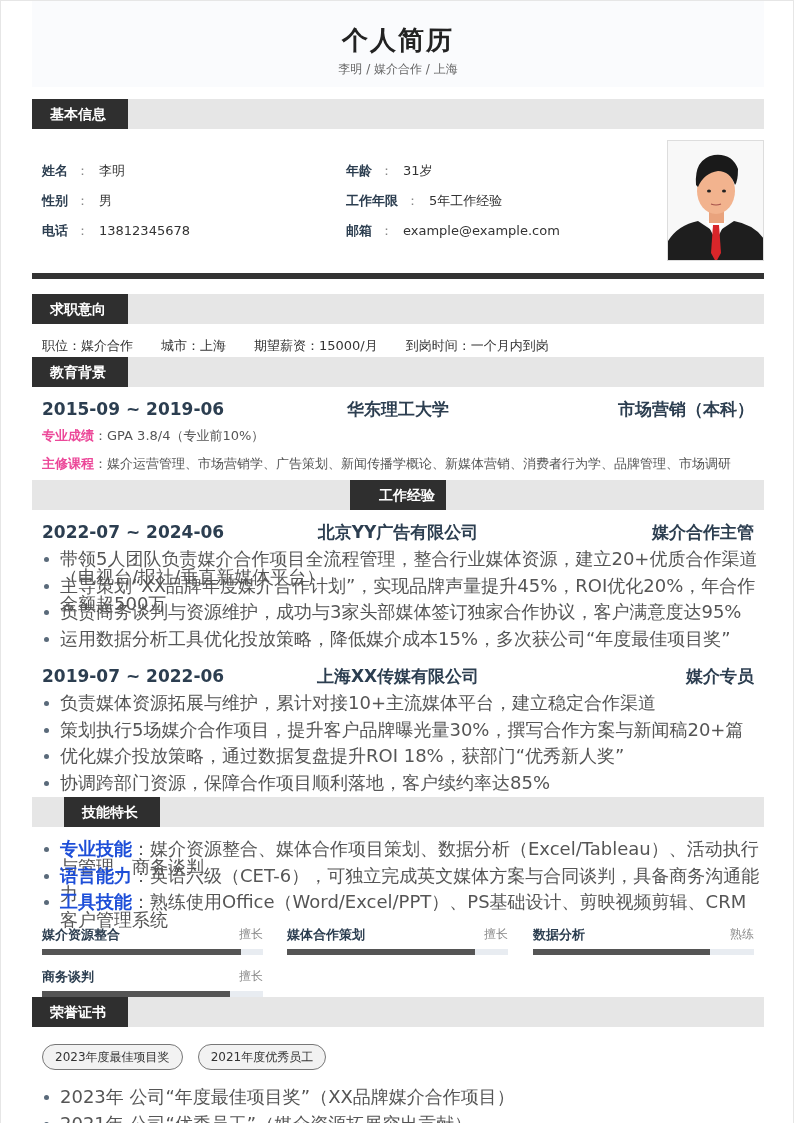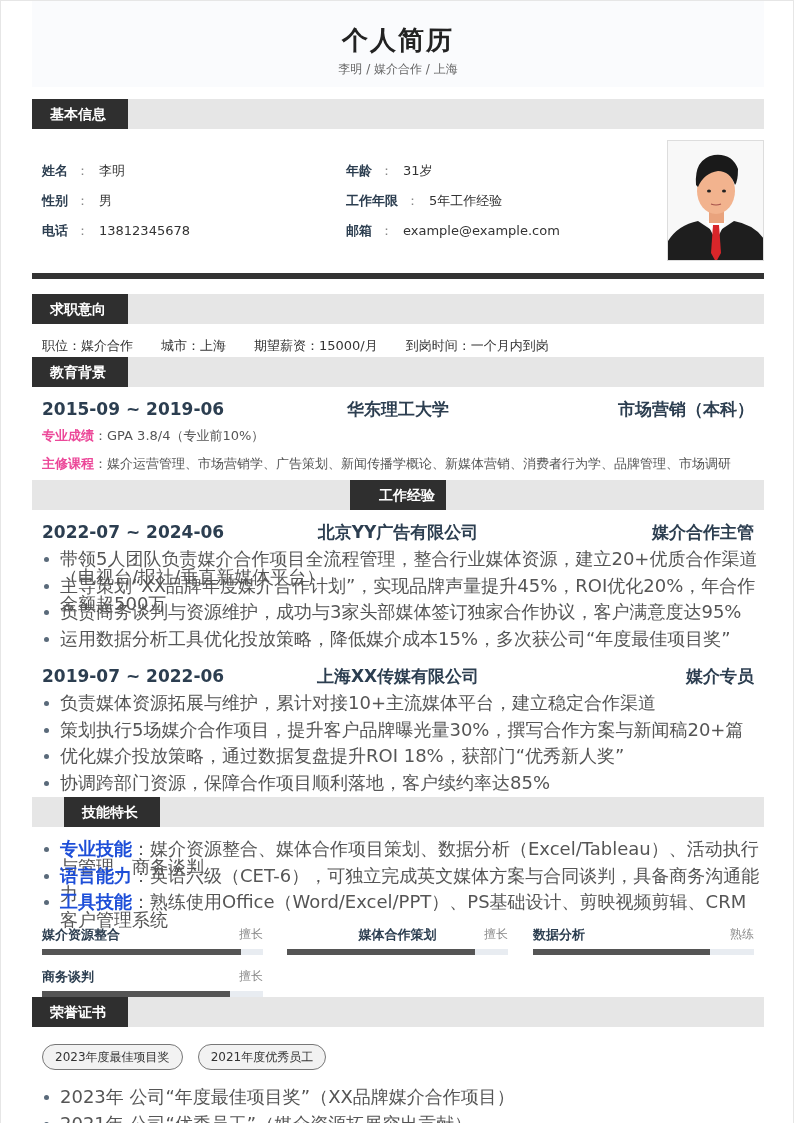--- a/index.html
+++ b/index.html
@@ -156,21 +156,21 @@
     <li><b>工具技能</b><span>：熟练使用Office（Word/Excel/PPT）、PS基础设计、剪映视频剪辑、CRM客户管理系统</span></li>
   </ul>
 
   <div class="skill" style="left:10px; top:925px;">
     <div class="name">媒介资源整合</div>
     <div class="level">擅长</div>
     <div class="bar">
         <div class="fill" style="width:90%"></div>
       </div>
   </div>
-  <div class="skill" style="left:255px; top:925px;text-align:center;">
+  <div class="skill" style="left:255px; top:925px;">
     <div class="name">媒体合作策划</div>
     <div class="level">擅长</div>
     <div class="bar">
         <div class="fill" style="width:85%"></div>
       </div>
   </div>
   <div class="skill" style="left:501px; top:925px;">
     <div class="name">数据分析</div>
     <div class="level">熟练</div>
     <div class="bar">

